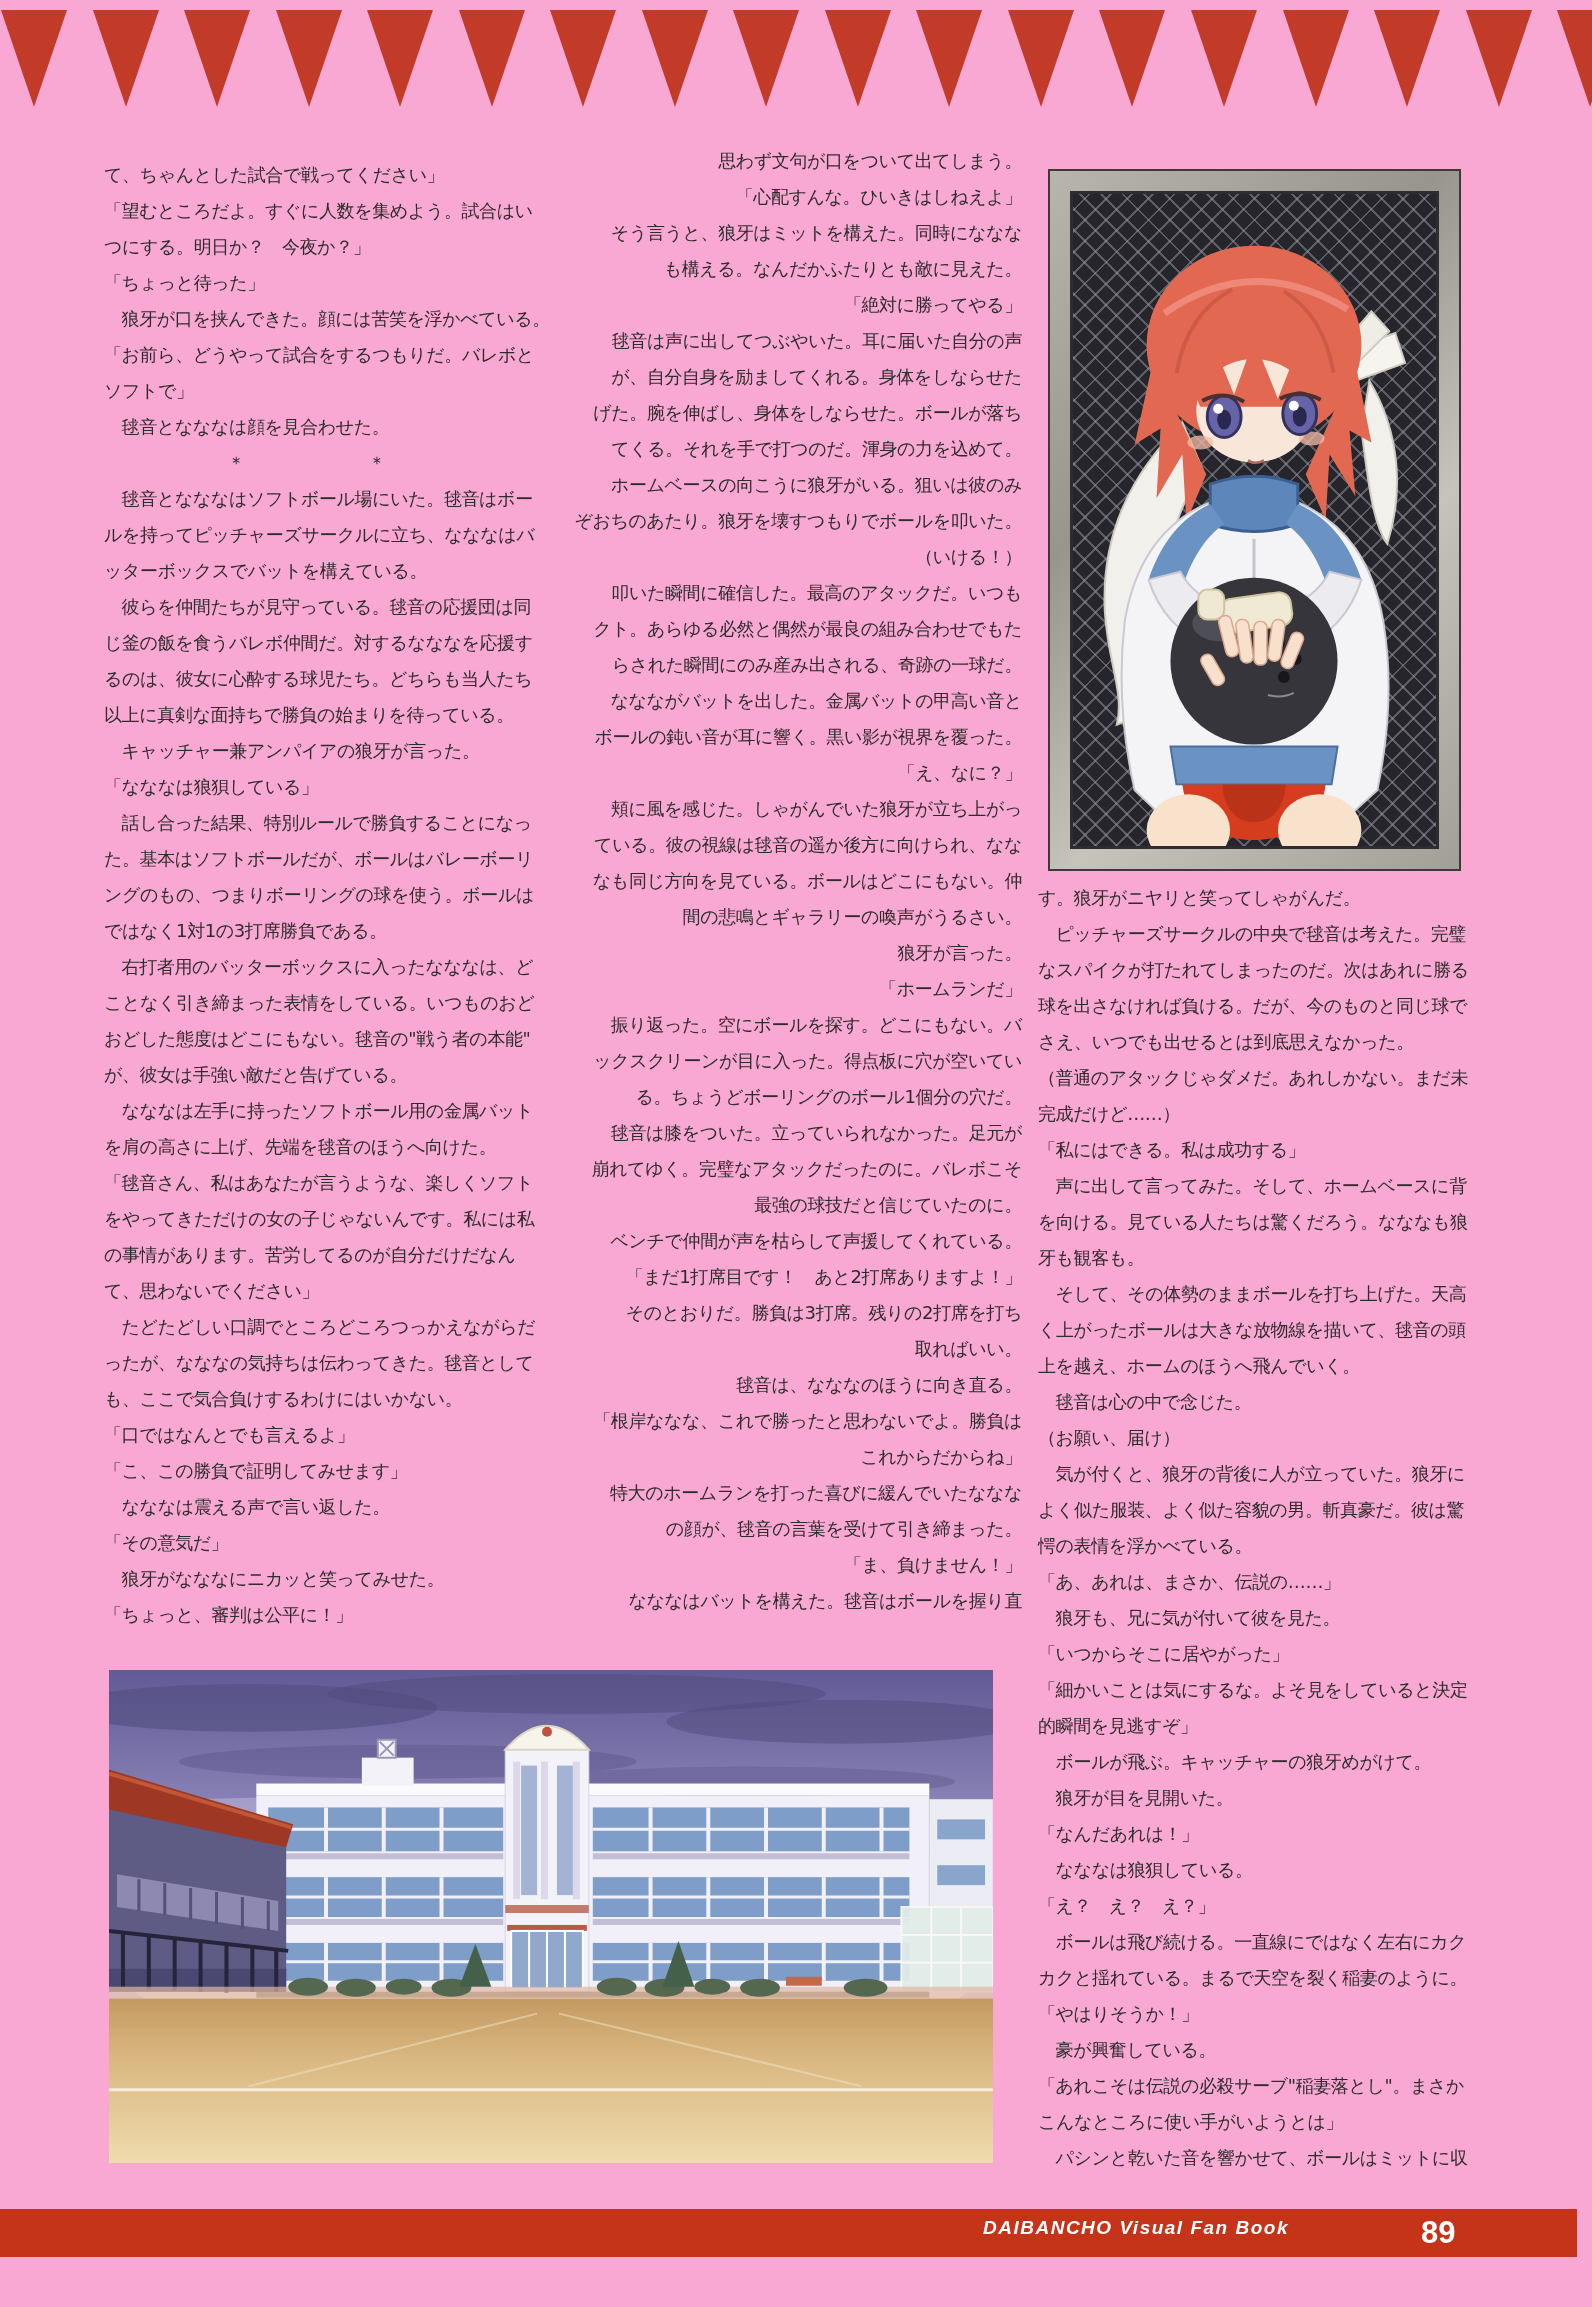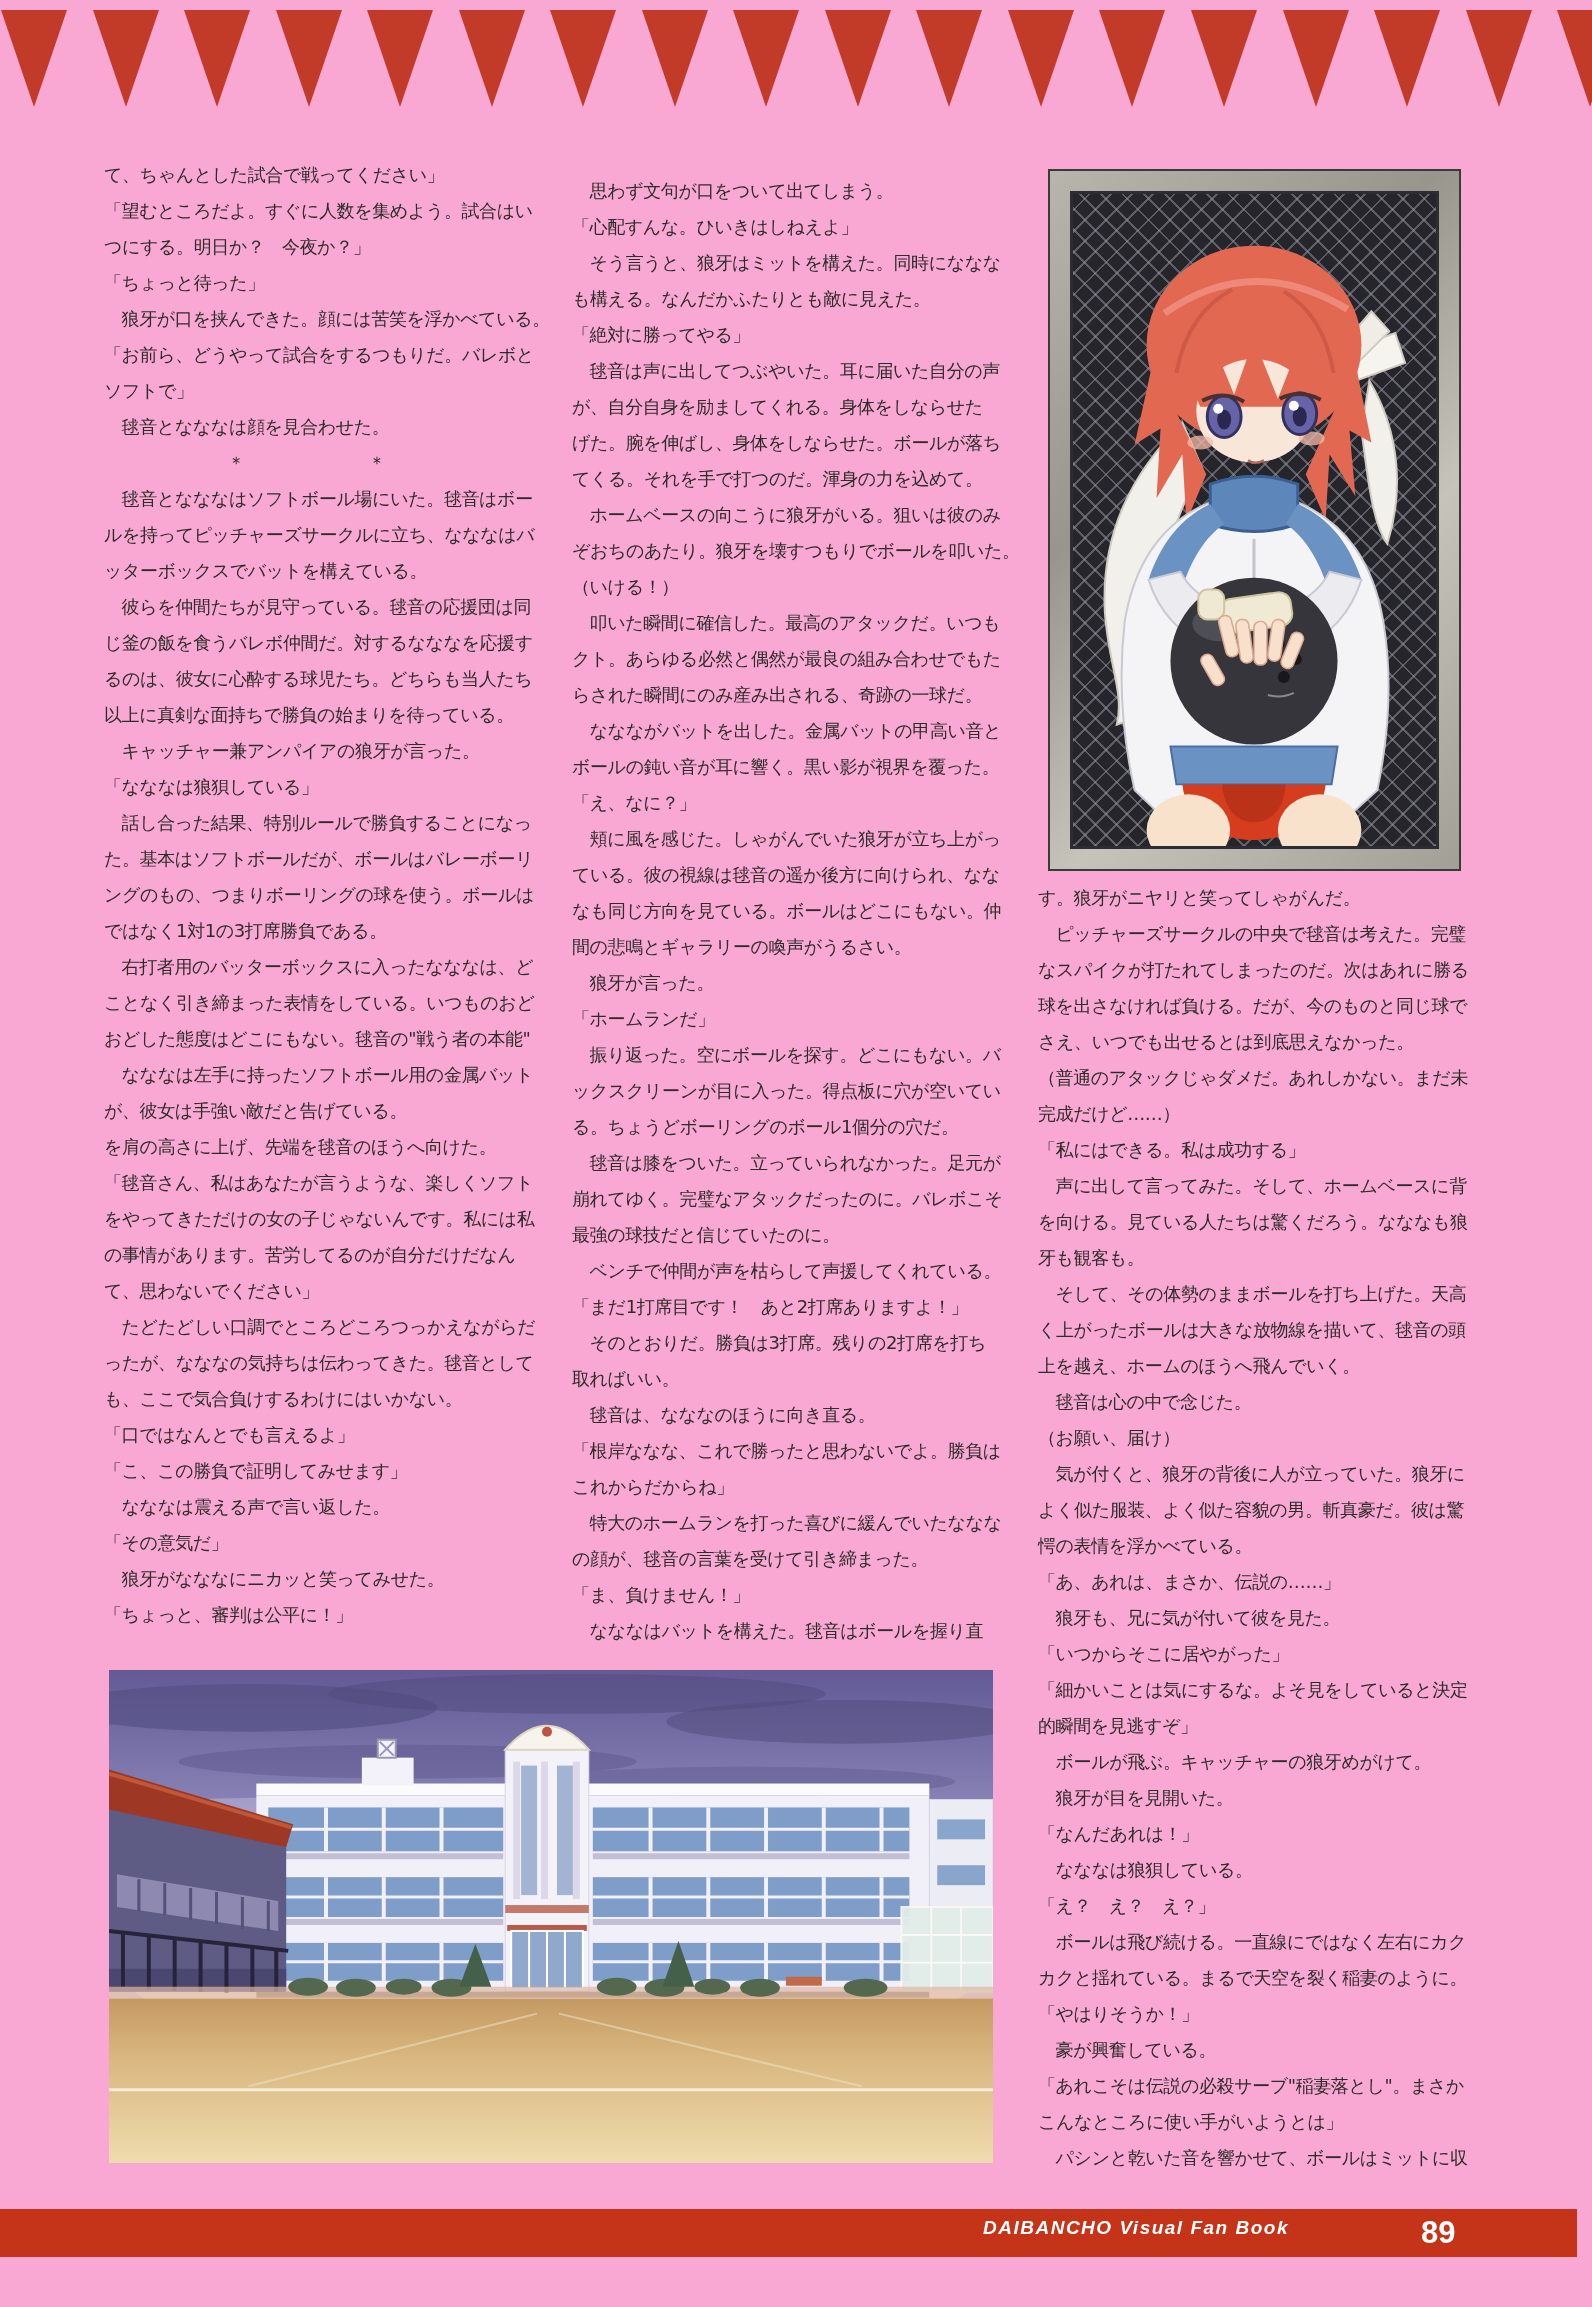--- a/index.html
+++ b/index.html
@@ -7,21 +7,21 @@
         font-family:"DejaVu Sans","Liberation Sans",sans-serif;}
   
   .pennant-strip{position:absolute;left:0;top:10px;width:1592px;height:98px;overflow:hidden;}
   .pennant{position:absolute;top:0;width:66px;height:97px;
            clip-path:polygon(0 0,100% 0,50% 100%);
            background:var(--pennant-color,#c23a28);}
   
   .story-col{position:absolute;color:#2e2c2a;font-size:18px;letter-spacing:-0.4px;}
   .story-col .tline{height:36px;line-height:36px;white-space:pre;overflow:visible;}
   #col1{left:104px;top:157px;width:450px;}
-  #col2{left:572px;top:173px;width:450px;}
+  #col2{left:572px;top:143px;width:450px;text-align:right;}
   #col3{left:1038px;top:880px;width:450px;}
   
   .illo{position:absolute;left:1048px;top:169px;width:413px;height:702px;
         background:linear-gradient(135deg,#b8b6ac,#98968c 35%,#c6c4ba 65%,#a2a096);
         border:2px solid #3a3a38;box-sizing:border-box;padding:20px;}
   .illo-inner{position:relative;width:100%;height:100%;border:3px solid #2c2c32;box-sizing:border-box;
         background-color:#25252b;
         background-image:
           repeating-linear-gradient(45deg, rgba(150,150,160,.50) 0 2px, transparent 2px 15px),
           repeating-linear-gradient(-45deg, rgba(150,150,160,.50) 0 2px, transparent 2px 15px);}
@@ -83,22 +83,22 @@
       <div class="tline">以上に真剣な面持ちで勝負の始まりを待っている。</div>
       <div class="tline">　キャッチャー兼アンパイアの狼牙が言った。</div>
       <div class="tline">「なななは狼狽している」</div>
       <div class="tline">　話し合った結果、特別ルールで勝負することになっ</div>
       <div class="tline">た。基本はソフトボールだが、ボールはバレーボーリ</div>
       <div class="tline">ングのもの、つまりボーリングの球を使う。ボールは</div>
       <div class="tline">ではなく1対1の3打席勝負である。</div>
       <div class="tline">　右打者用のバッターボックスに入ったなななは、ど</div>
       <div class="tline">ことなく引き締まった表情をしている。いつものおど</div>
       <div class="tline">おどした態度はどこにもない。毬音の"戦う者の本能"</div>
+      <div class="tline">が、彼女は手強い敵だと告げている。</div>
       <div class="tline">　なななは左手に持ったソフトボール用の金属バット</div>
-      <div class="tline">が、彼女は手強い敵だと告げている。</div>
       <div class="tline">を肩の高さに上げ、先端を毬音のほうへ向けた。</div>
       <div class="tline">「毬音さん、私はあなたが言うような、楽しくソフト</div>
       <div class="tline">をやってきただけの女の子じゃないんです。私には私</div>
       <div class="tline">の事情があります。苦労してるのが自分だけだなん</div>
       <div class="tline">て、思わないでください」</div>
       <div class="tline">　たどたどしい口調でところどころつっかえながらだ</div>
       <div class="tline">ったが、なななの気持ちは伝わってきた。毬音として</div>
       <div class="tline">も、ここで気合負けするわけにはいかない。</div>
       <div class="tline">「口ではなんとでも言えるよ」</div>
       <div class="tline">「こ、この勝負で証明してみせます」</div>

